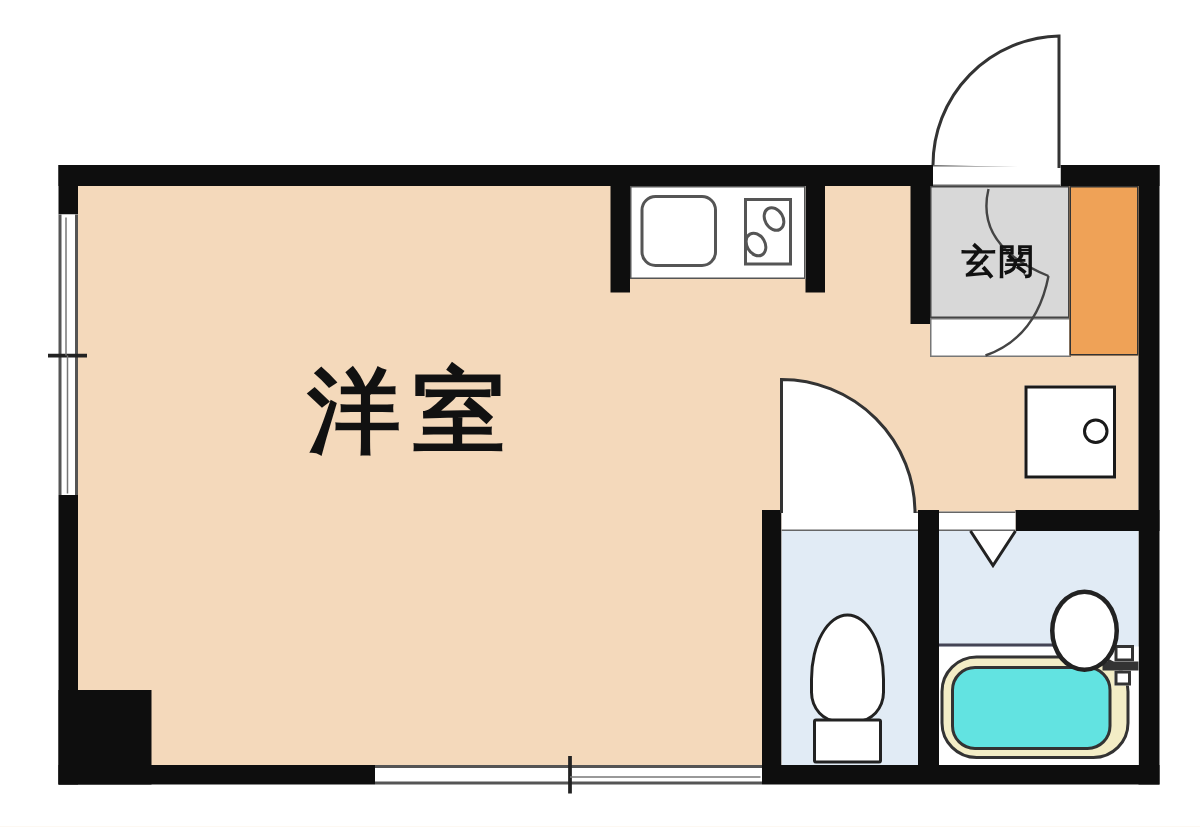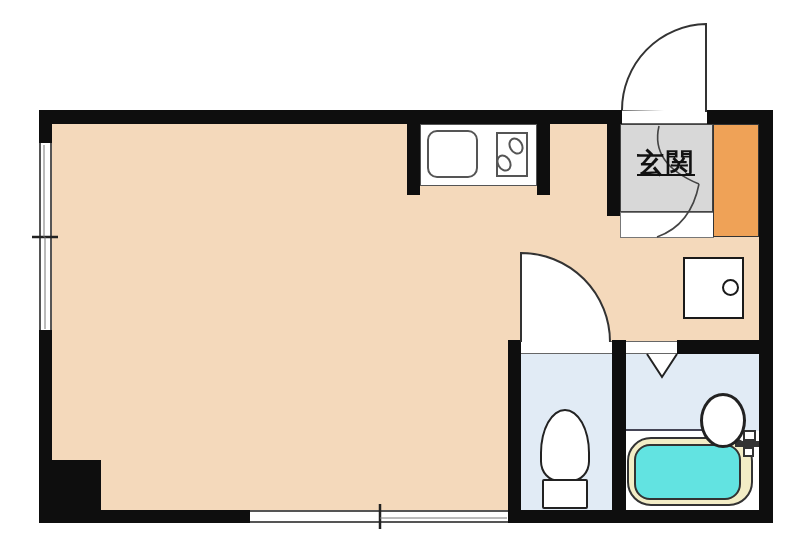--- a/index.html
+++ b/index.html
@@ -24,21 +24,21 @@
     position: absolute; z-index: 50;
     color: var(--label);
     font-weight: bold;
     text-align: center;
     line-height: 1;
     letter-spacing: 2px;
     white-space: nowrap;
   }
   #main-room-name { left: 140px; top: 243px; width: 270px; font-size: 62px; letter-spacing: 8px; }
   #main-room-size { left: 110px; top: 316px; width: 330px; font-size: 60px; letter-spacing: 2px; }
-  #entrance-label { left: 618px; top: 149px; width: 96px; font-size: 27px; text-decoration: underline; }
+  #entrance-label { left: 618px; top: 164px; width: 96px; font-size: 23px; }
 </style>
 </head>
 <body>
 
 <div id="plan">
 
   <div class="abs" style="left:52px; top:124px; width:707px; height:386px; background:var(--floor-main); z-index:1;"></div>
 
   <div class="wall" style="left:39px; top:110px; width:583px; height:14px;"></div>
   <div class="wall" style="left:707px; top:110px; width:66px; height:14px;"></div>
@@ -95,15 +95,16 @@
     <path d="M659,126 Q650,164 699,184" fill="none" stroke="#444" stroke-width="1.6"></path>
     <path d="M699,184 Q691,225 657,237" fill="none" stroke="#444" stroke-width="1.6"></path>
     <path d="M647,354 L662,377 L677,354" fill="#ffffff" stroke="#222" stroke-width="2"></path>
     <path d="M32,237 L58,237" stroke="#222" stroke-width="2.5"></path>
     <path d="M45,237 L45,329" stroke="#777" stroke-width="1"></path>
     <path d="M44,145 L44,237" stroke="#777" stroke-width="1"></path>
     <path d="M380,504 L380,529" stroke="#222" stroke-width="2.5"></path>
     <path d="M380,518 L507,518" stroke="#777" stroke-width="1"></path>
   </svg>
 
+  <div class="label" id="main-room-name">洋室</div>
   <div class="label" id="entrance-label">玄関</div>
 
 </div>
 
 </body></html>

